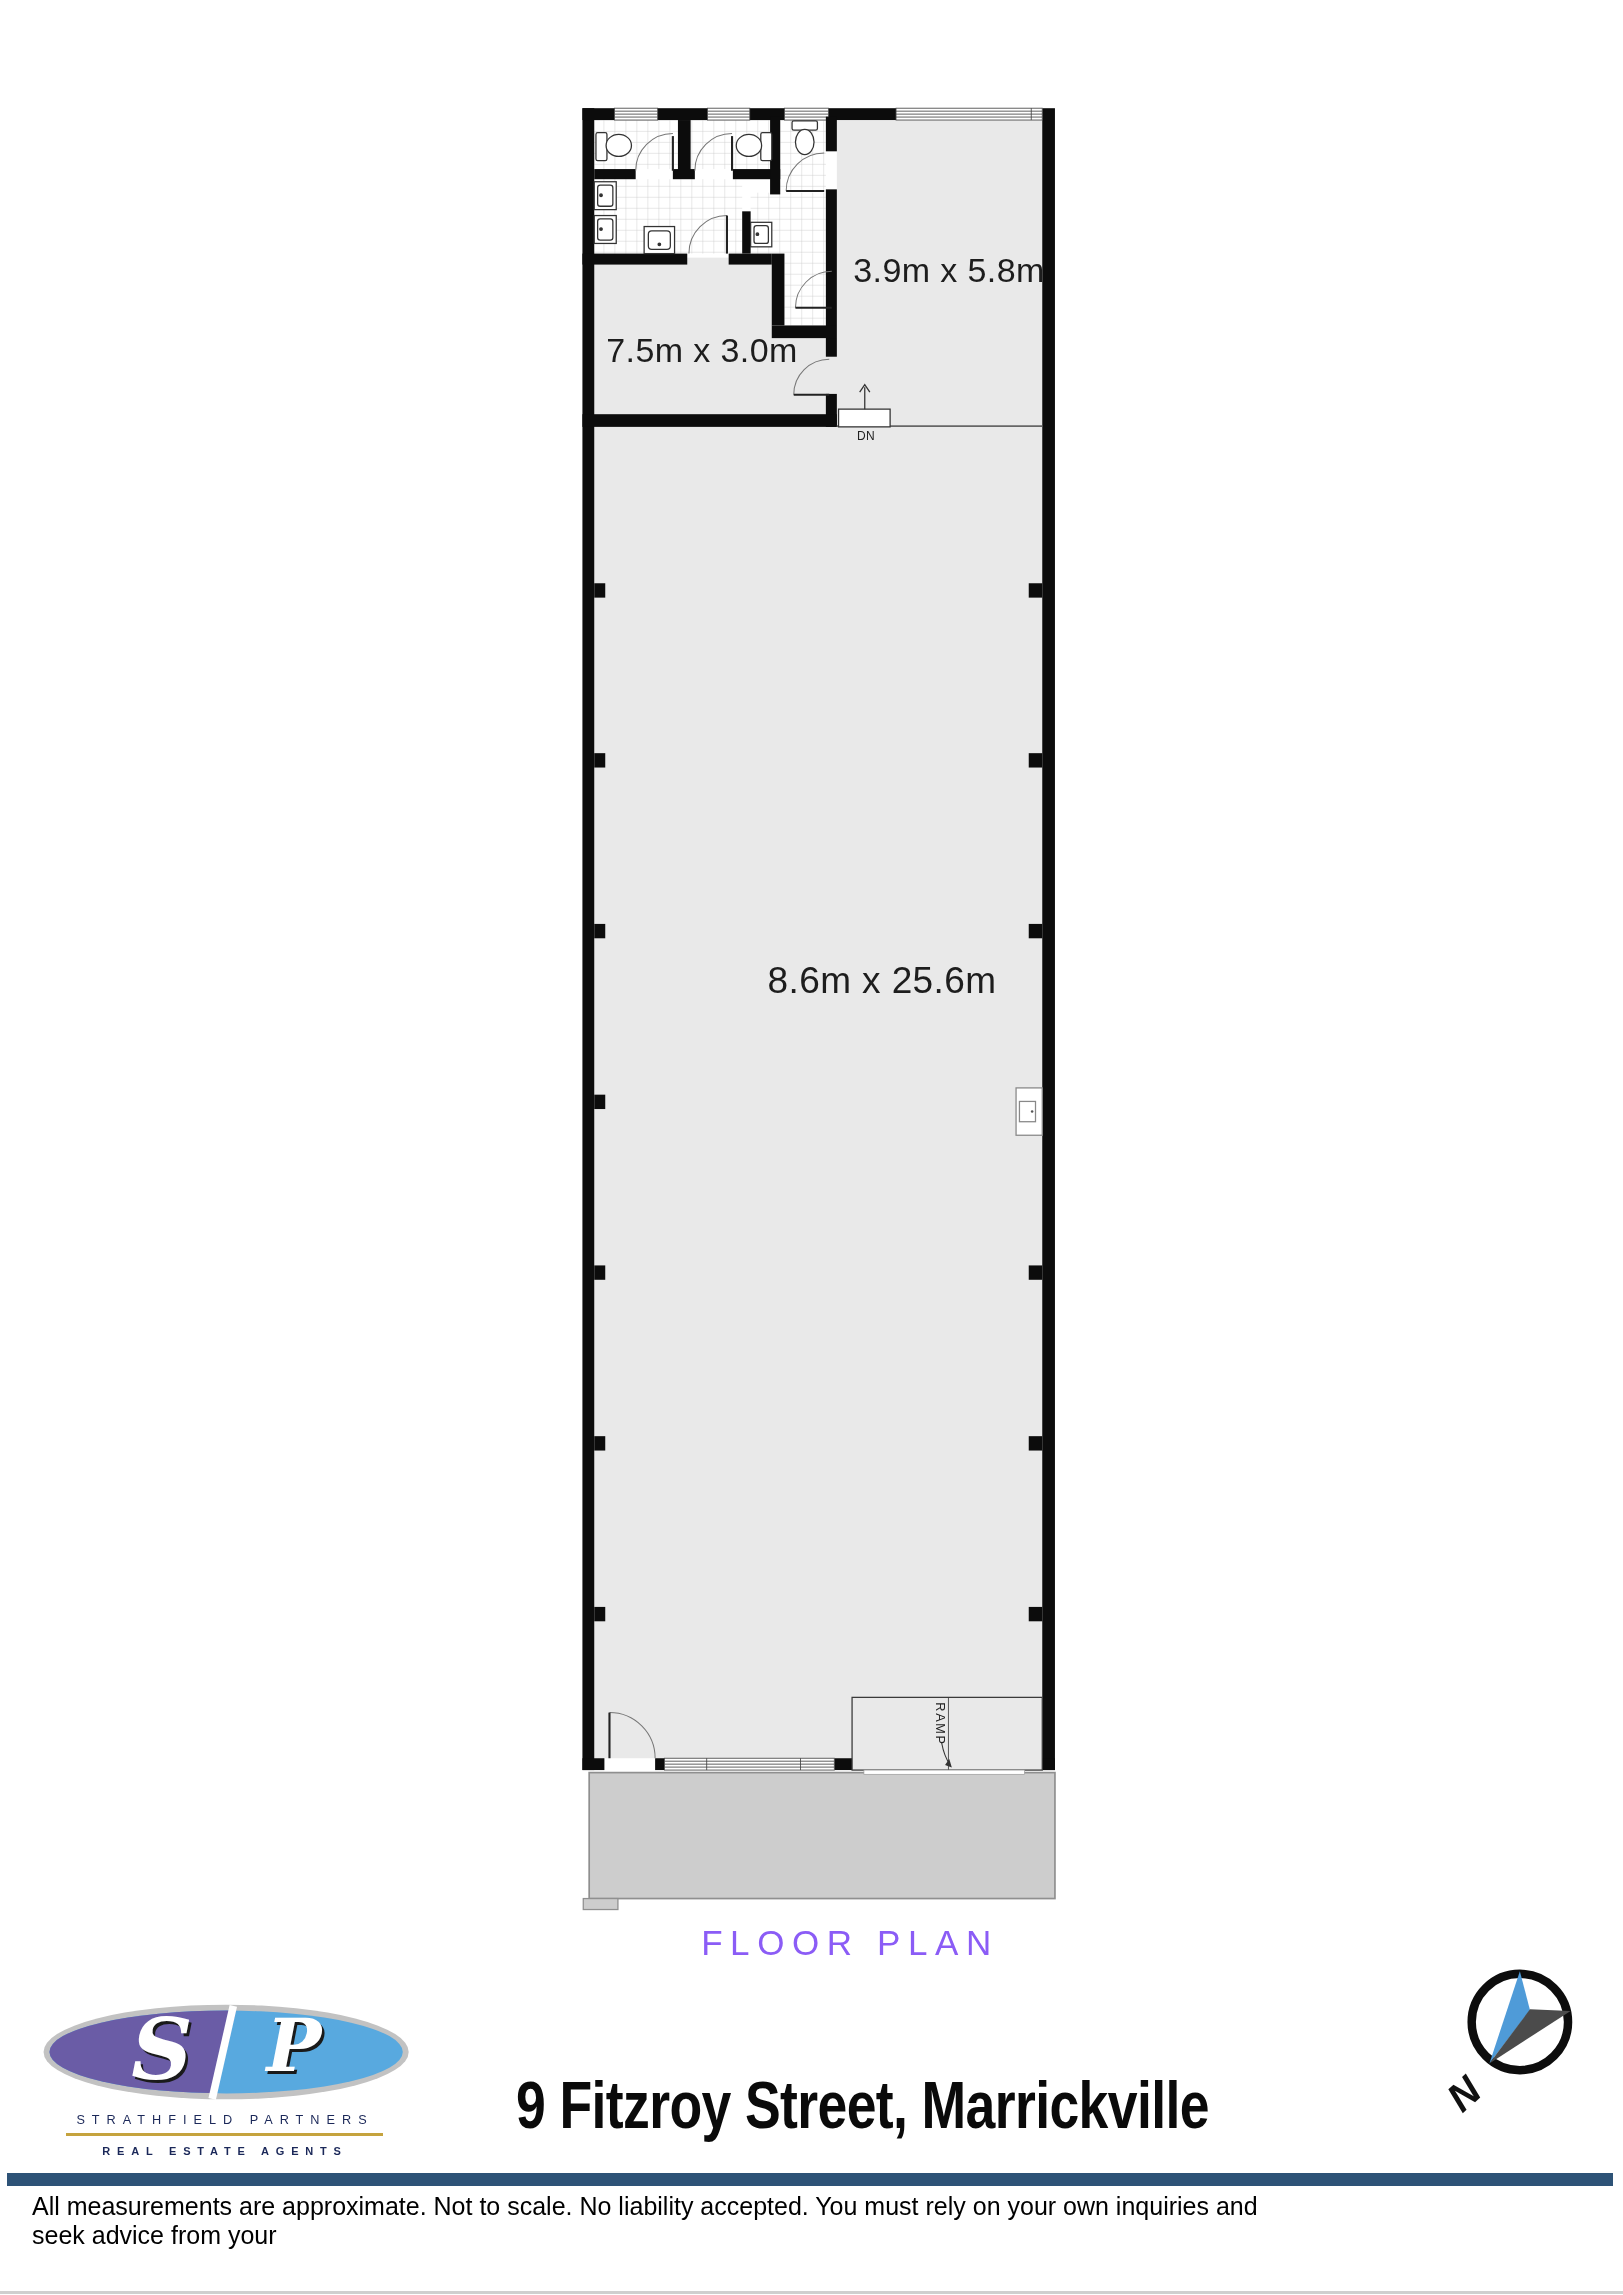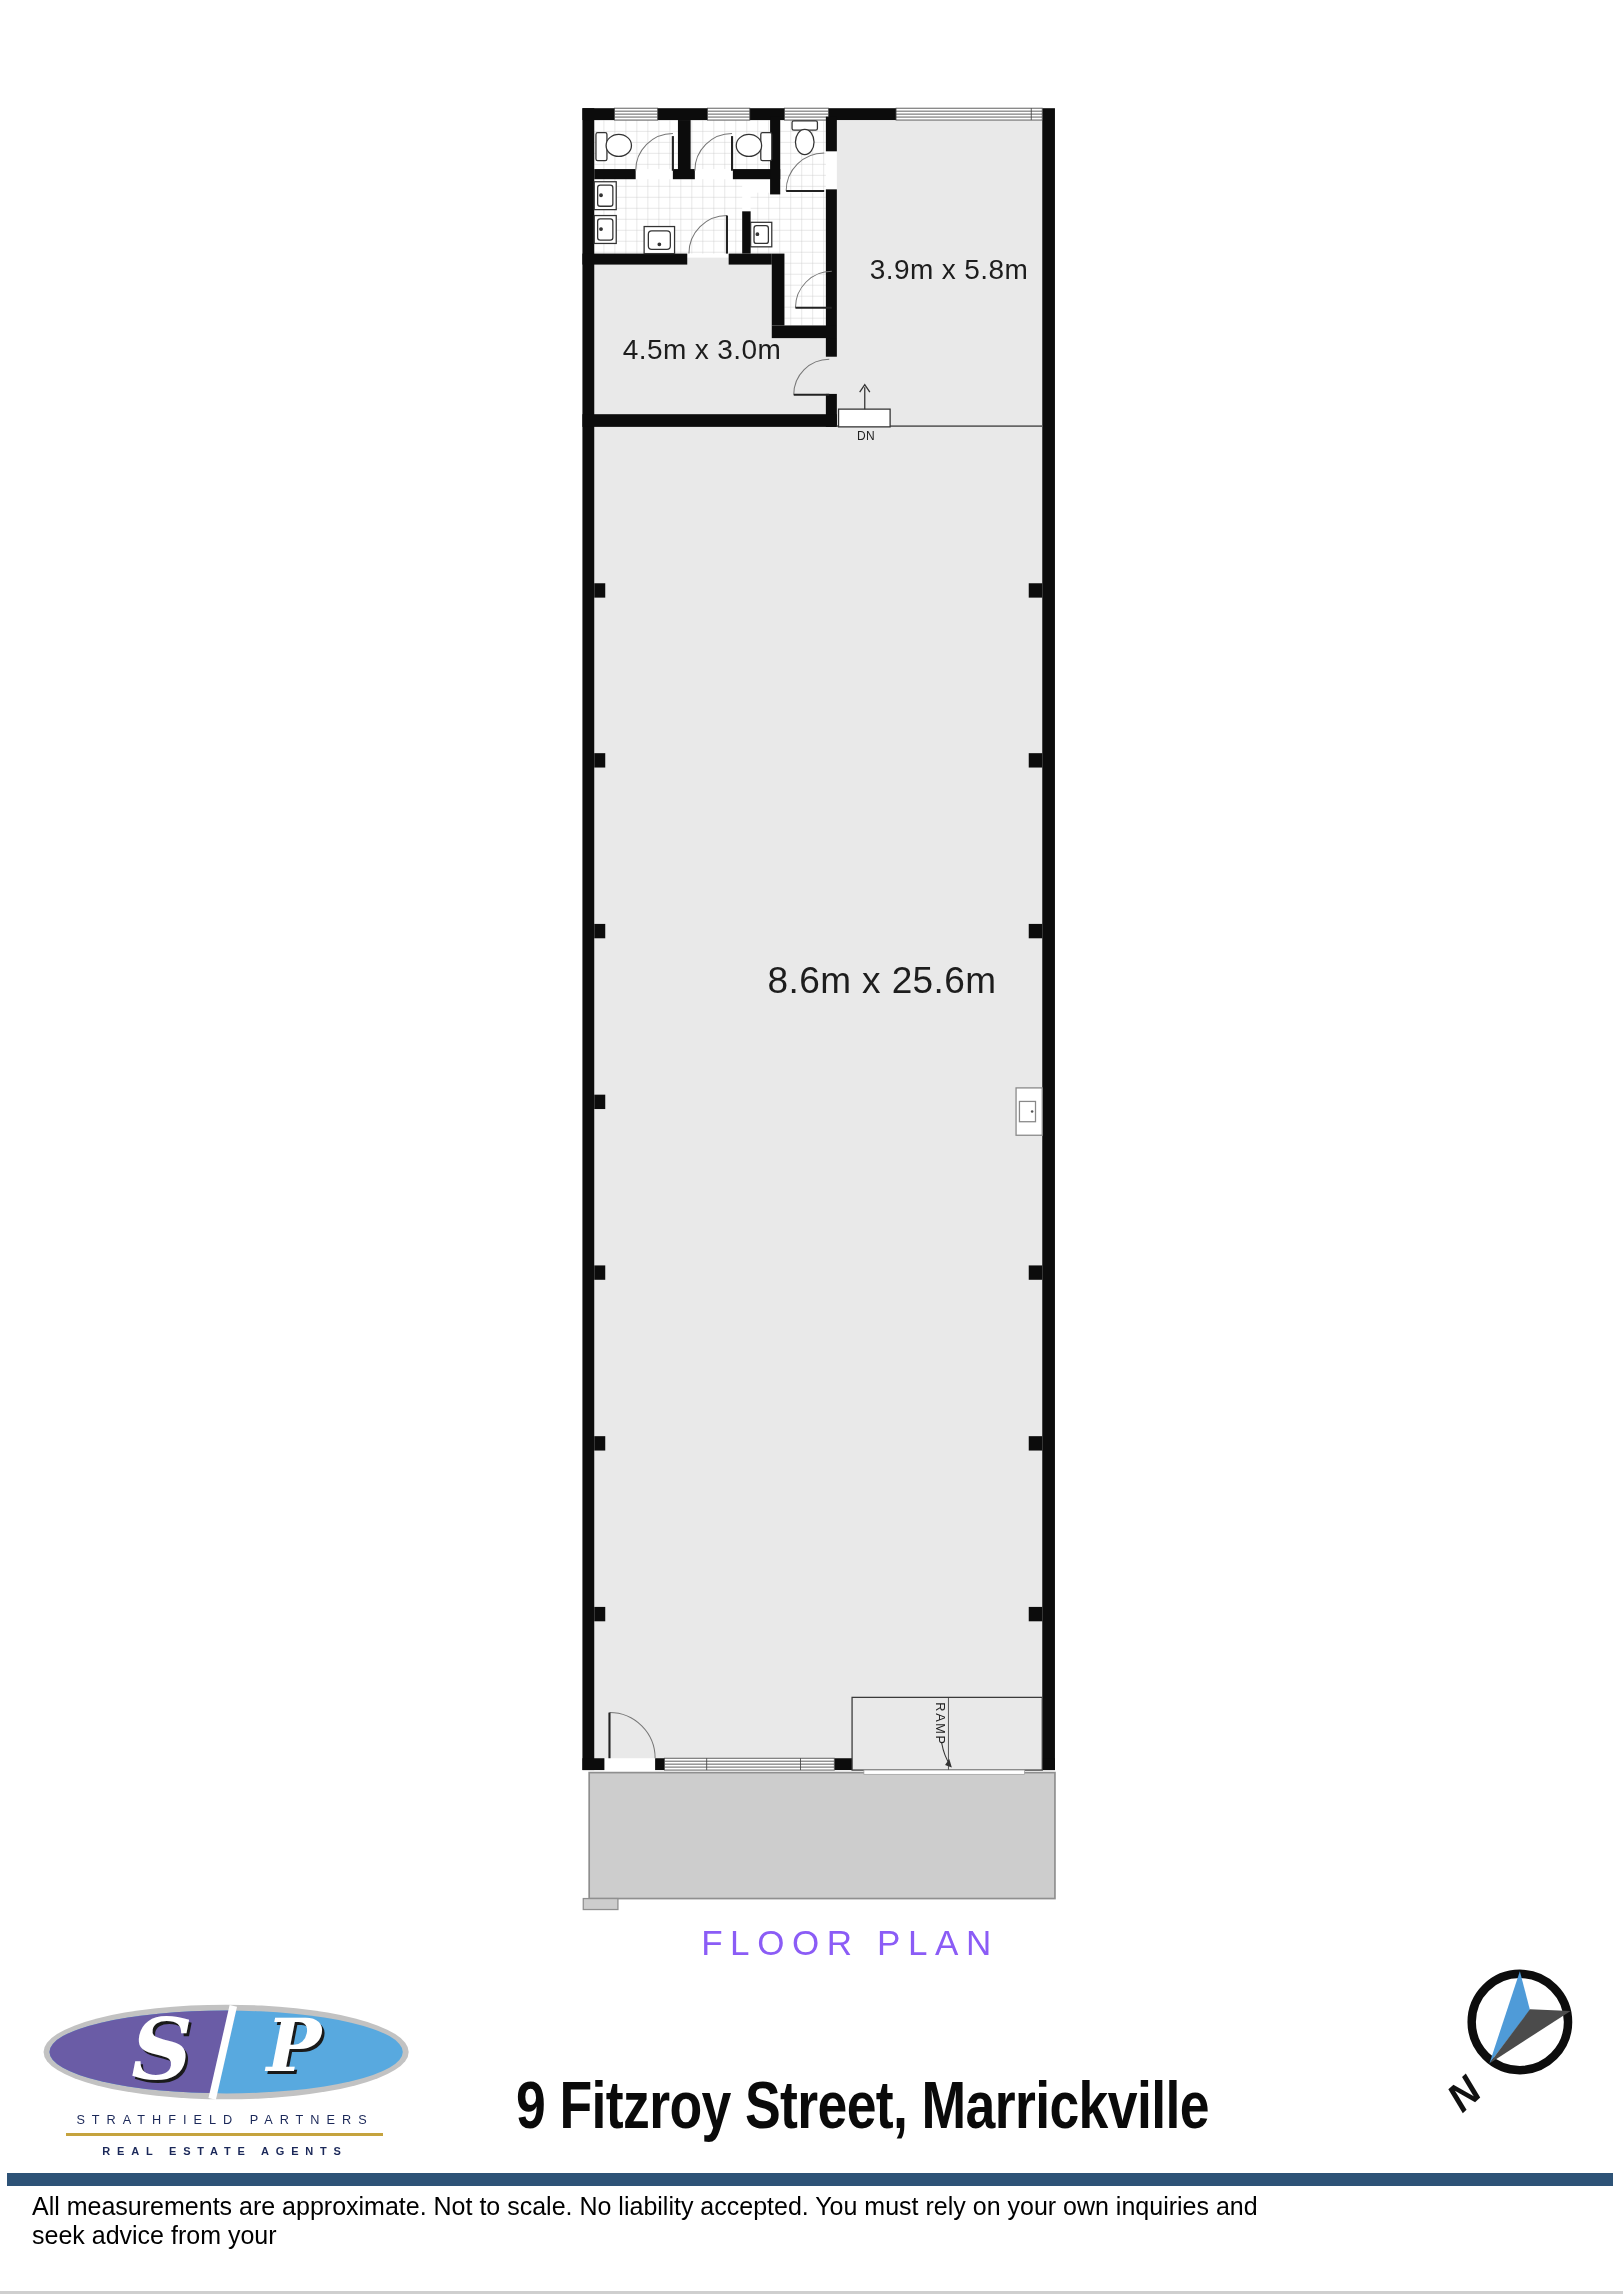--- a/index.html
+++ b/index.html
@@ -1,20 +1,20 @@
 <!DOCTYPE html>
 <html style="font-size:13.5px"><head>
 <meta charset="utf-8">
 <style>
   html,body{margin:0;padding:0;background:#fff;}
   .page{position:relative;width:1623px;height:2295px;background:#ffffff;overflow:hidden;
         font-family:"Liberation Sans", sans-serif;}
   .abs{position:absolute;}
   .lbl{position:absolute;transform:translate(-50%,-50%);white-space:nowrap;color:#1d1d1d;}
-  .room-label{font-size:28px;letter-spacing:0.4px;}
+  .room-label{font-size:34px;letter-spacing:0.4px;}
   .dn-label{font-size:12px;letter-spacing:0.4px;color:#222;}
   .ramp-label{font-size:12.7px;letter-spacing:1.7px;color:#222;
               transform:translate(-50%,-50%) rotate(90deg);}
   .floorplan-title{font-size:35px;letter-spacing:7.6px;color:#8b5cf6;margin-left:32px;}
   .internal-area{position:absolute;left:1015px;top:1874px;width:563px;text-align:right;
                  font-size:35px;color:#1b1b1b;letter-spacing:0.4px;}
   .address{position:absolute;left:423px;top:2070px;width:879px;text-align:center;
            font-size:67px;font-weight:bold;letter-spacing:-0.8px;color:#0a0a0a;
            transform:scaleX(0.8);line-height:69px;}
   .company{position:absolute;left:34px;top:2113px;width:382px;text-align:center;
@@ -236,21 +236,21 @@
 
     <g>
       <ellipse cx="267.5" cy="2427.5" rx="216" ry="56" fill="#c2c2c2"></ellipse>
       <ellipse cx="267.5" cy="2427.5" rx="209" ry="49" fill="#58a9df"></ellipse>
       <polygon points="51,2370 281,2370 254,2486 51,2486" fill="#6a5ca6" clip-path="url(#logoClip)"></polygon>
       <line x1="276" y1="2373" x2="251" y2="2483" stroke="#fff" stroke-width="9"></line>
     </g>
   </svg>
 
   <div class="lbl room-label" style="left:949px;top:270px">3.9m x 5.8m</div>
-  <div class="lbl room-label" style="left:702px;top:350px">4.5m x 3.0m</div>
+  <div class="lbl room-label" style="left:702px;top:350px">7.5m x 3.0m</div>
   <div class="lbl room-label" style="left:882px;top:981px;font-size:37px">8.6m x 25.6m</div>
   <div class="lbl dn-label" style="left:866px;top:436px">DN</div>
   <div class="lbl ramp-label" style="left:940px;top:1724px">RAMP</div>
 
   <div class="lbl floorplan-title" style="left:818px;top:1943px">FLOOR PLAN</div>
 
   <div class="logo-letter logo-s">S</div>
   <div class="logo-letter logo-p">P</div>
   <div class="company">STRATHFIELD PARTNERS</div>
   <div class="gold-rule"></div>

